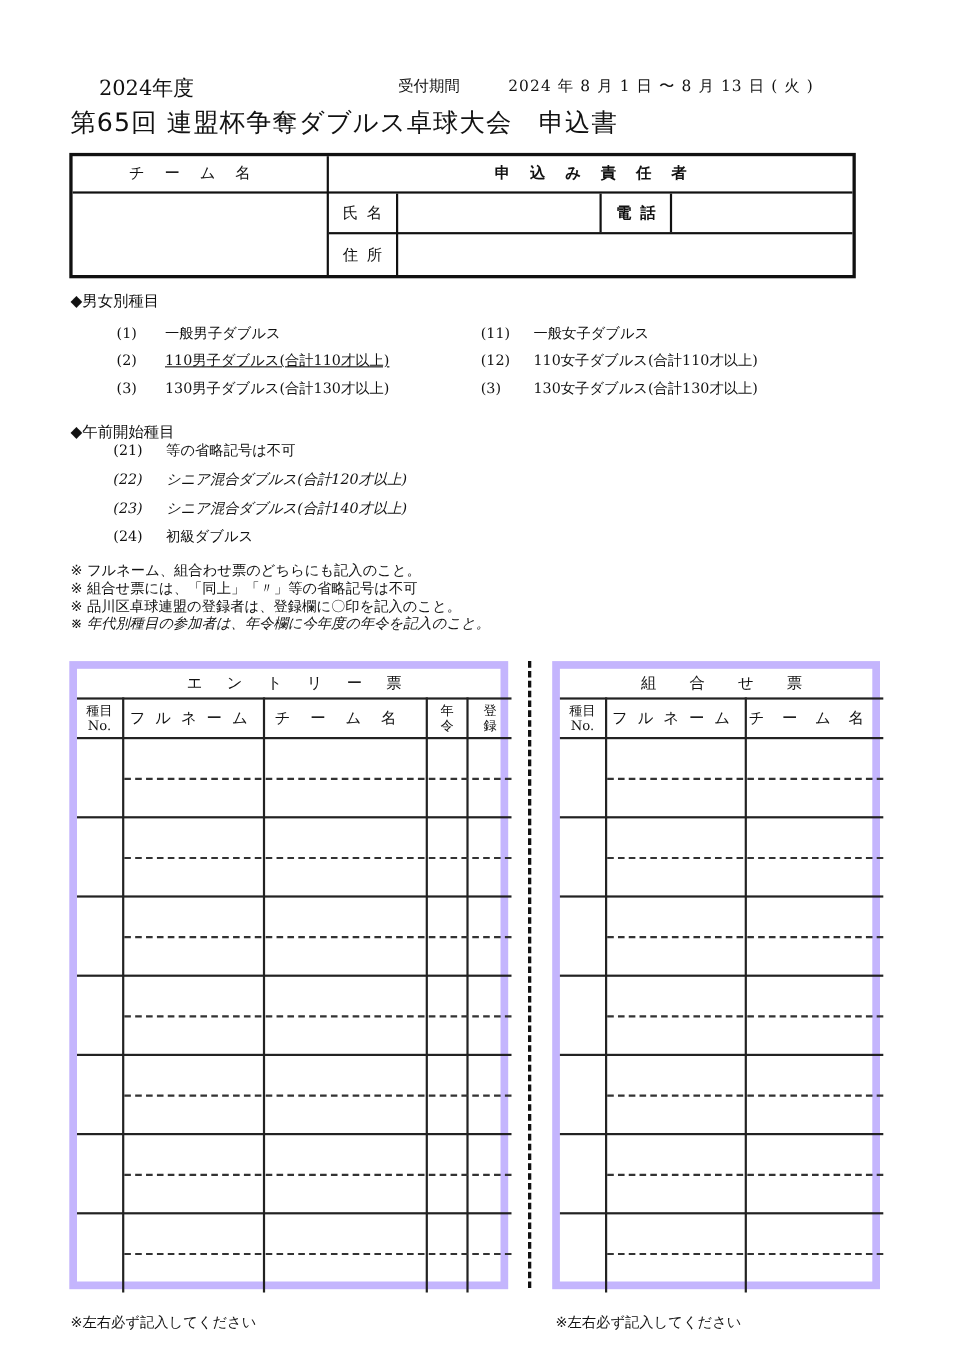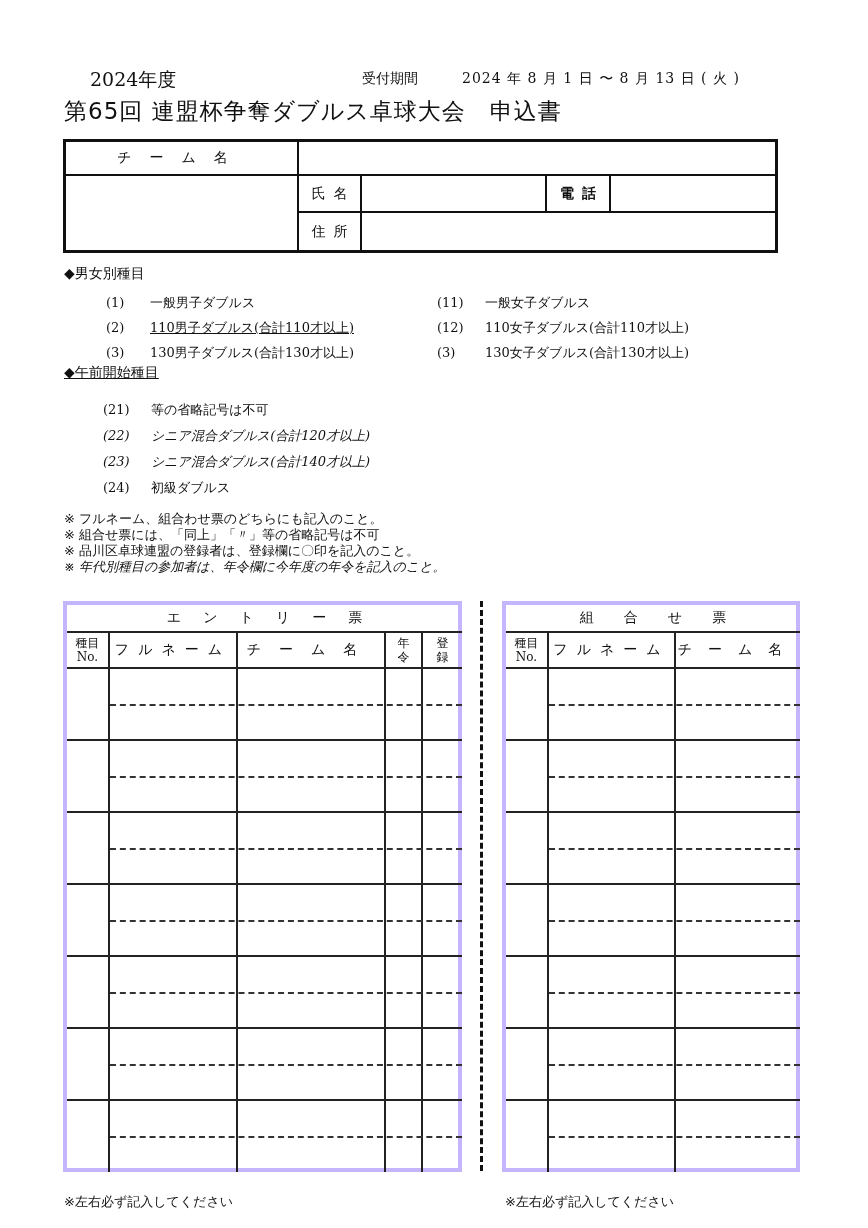--- a/index.html
+++ b/index.html
@@ -19,21 +19,21 @@
   .spaced-wide { letter-spacing: 18px; }
   .spaced-mid { letter-spacing: 8px; }
   .bold { font-weight: bold; font-family: "DejaVu Sans", "Liberation Sans", sans-serif; }
 
   .section-h { font-size: 14px; font-family: "DejaVu Sans", "Liberation Sans", sans-serif; }
   .item { font-size: 13px; }
   .item .num { display: inline-block; width: 46px; }
   .note { font-size: 13px; left: 64px; font-family: "DejaVu Sans", "Liberation Sans", sans-serif; }
 
   
-  .tbl { position: absolute; border: 4px solid #c4b5fd; box-sizing: border-box; }
+  .tbl { position: absolute; border: 7px solid #c4b5fd; box-sizing: border-box; }
   .vline { position: absolute; width: 2px; background: #222; }
   .rline { position: absolute; height: 2px; background: #222; }
   .dline { position: absolute; height: 0; border-top: 2px dashed #333; }
   .thcell { position: absolute; display: flex; align-items: center; justify-content: center; font-size: 14px; text-align: center; }
   .small2 { font-size: 12px; line-height: 14px; }
   .divider { position: absolute; left: 480px; top: 601px; height: 570px; width: 0; border-left: 3px dashed #111; }
   .footer { font-size: 13px; top: 1193px; font-family: "DejaVu Sans", "Liberation Sans", sans-serif; }
 </style>
 </head>
 <body>
@@ -45,20 +45,21 @@
 
 <div class="htable">
   <div class="hline" style="left:0;top:32px;width:709px;height:2px;"></div>
   <div class="hline" style="left:231px;top:0;width:2px;height:108px;"></div>
   <div class="hline" style="left:233px;top:69px;width:476px;height:2px;"></div>
   <div class="hline" style="left:294px;top:34px;width:2px;height:74px;"></div>
   <div class="hline" style="left:479px;top:34px;width:2px;height:35px;"></div>
   <div class="hline" style="left:543px;top:34px;width:2px;height:35px;"></div>
 
   <div class="hcell spaced-wide" style="left:0;top:0;width:231px;height:32px;">チーム名</div>
+  <div class="hcell spaced-wide bold" style="left:233px;top:0;width:476px;height:32px;padding-left:18px;box-sizing:border-box;">申込み責任者</div>
 
   <div class="hcell" style="left:0;top:34px;width:231px;height:74px;"></div>
   <div class="hcell spaced-mid" style="left:233px;top:34px;width:61px;height:35px;padding-left:8px;box-sizing:border-box;">氏名</div>
   <div class="hcell" style="left:296px;top:34px;width:183px;height:35px;"></div>
   <div class="hcell spaced-mid bold" style="left:481px;top:34px;width:62px;height:35px;padding-left:8px;box-sizing:border-box;">電話</div>
   <div class="hcell" style="left:545px;top:34px;width:164px;height:35px;"></div>
   <div class="hcell spaced-mid" style="left:233px;top:71px;width:61px;height:37px;padding-left:8px;box-sizing:border-box;">住所</div>
   <div class="hcell" style="left:296px;top:71px;width:413px;height:37px;"></div>
 </div>
 
@@ -67,21 +68,21 @@
     <div class="abs item" style="left: 106px; top: 294px;"><span class="num" style="width: 44px;">(1)</span><span>一般男子ダブルス</span></div>
     <div class="abs item" style="left: 106px; top: 319px; text-decoration: underline;"><span class="num" style="width: 44px;">(2)</span><span>110男子ダブルス(合計110才以上)</span></div>
     <div class="abs item" style="left: 106px; top: 344px;"><span class="num" style="width: 44px;">(3)</span><span>130男子ダブルス(合計130才以上)</span></div>
   </div>
 <div id="gender-right">
     <div class="abs item" style="left: 437px; top: 294px;"><span class="num" style="width: 48px;">(11)</span><span>一般女子ダブルス</span></div>
     <div class="abs item" style="left: 437px; top: 319px;"><span class="num" style="width: 48px;">(12)</span><span>110女子ダブルス(合計110才以上)</span></div>
     <div class="abs item" style="left: 437px; top: 344px;"><span class="num" style="width: 48px;">(3)</span><span>130女子ダブルス(合計130才以上)</span></div>
   </div>
 
-<div class="abs section-h" style="left:64px;top:364px;text-decoration:underline;">◆午前開始種目</div>
+<div class="abs section-h" style="left:64px;top:384px;">◆午前開始種目</div>
 <div id="morning-list">
     <div class="abs item" style="left: 103px; top: 401px;"><span class="num" style="width: 48px;">(21)</span><span>等の省略記号は不可</span></div>
     <div class="abs item" style="left: 103px; top: 427px; font-style: italic;"><span class="num" style="width: 48px;">(22)</span><span>シニア混合ダブルス(合計120才以上)</span></div>
     <div class="abs item" style="left: 103px; top: 453px; font-style: italic;"><span class="num" style="width: 48px;">(23)</span><span>シニア混合ダブルス(合計140才以上)</span></div>
     <div class="abs item" style="left: 103px; top: 479px;"><span class="num" style="width: 48px;">(24)</span><span>初級ダブルス</span></div>
   </div>
 
 <div id="notes">
     <div class="abs note" style="top: 510px;">※ フルネーム、組合わせ票のどちらにも記入のこと。</div>
     <div class="abs note" style="top: 526px;">※ 組合せ票には、「同上」「〃」等の省略記号は不可</div>

